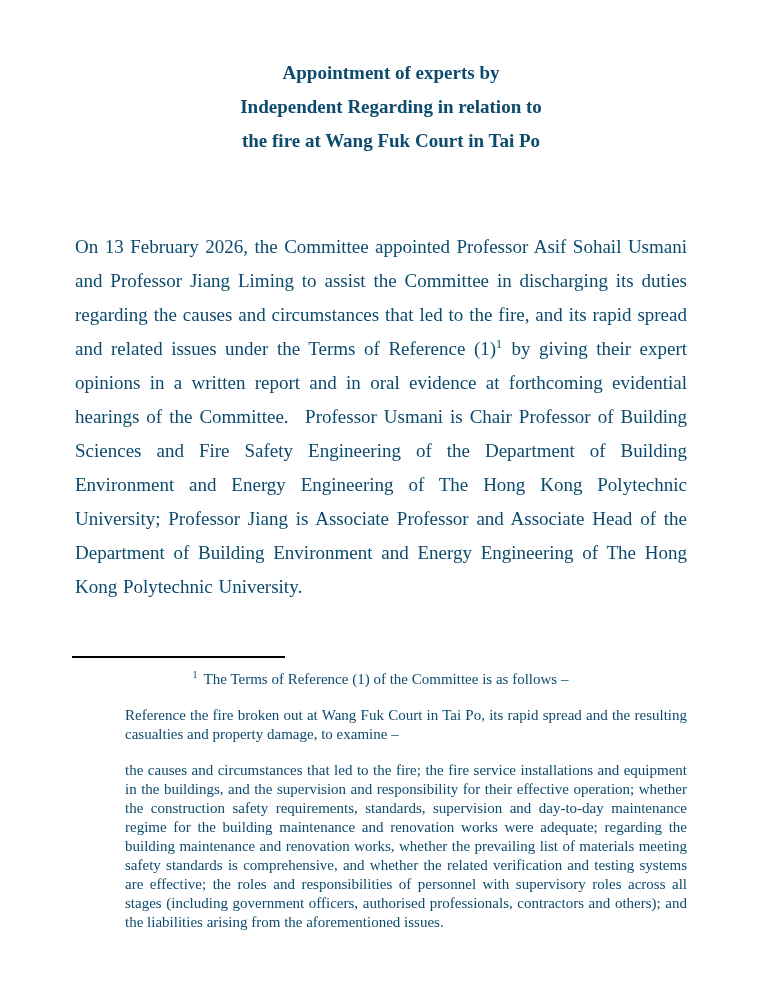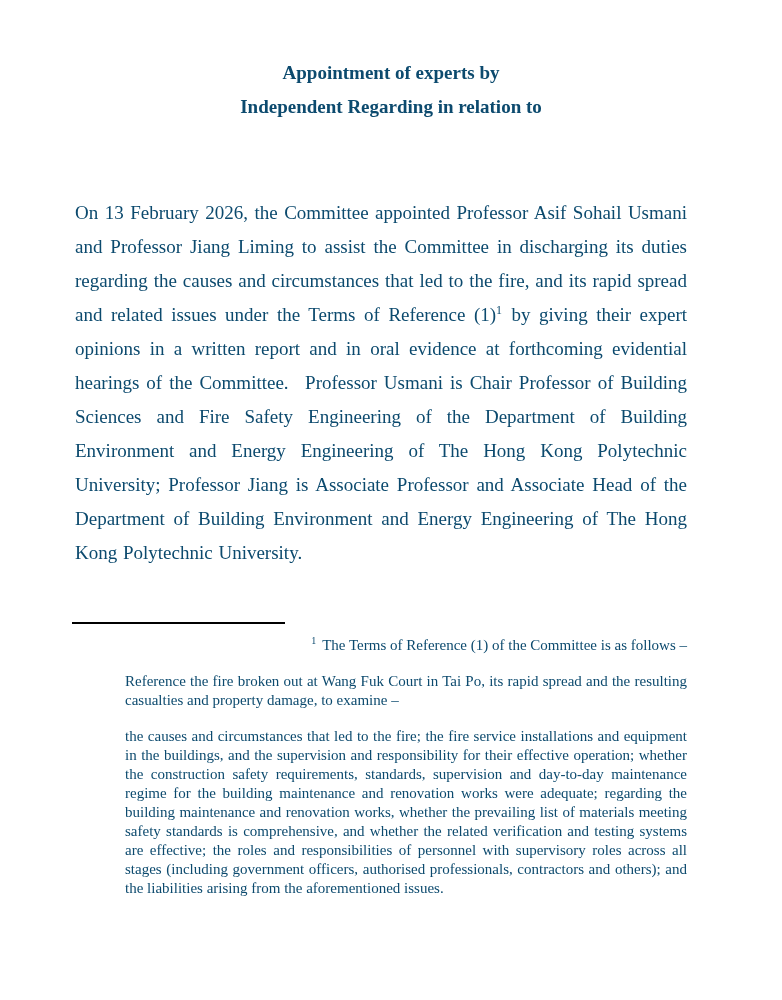--- a/index.html
+++ b/index.html
@@ -40,21 +40,21 @@
   }
   .footnote {
     margin: 12px 95px 0 74px;
     font-size: 15px;
     line-height: 19px;
     text-align: justify;
   }
   .fn-intro {
     padding-left: 18px;
     text-indent: -18px;
-    text-align: right;
+    text-align: center;
   }
   .fn-intro sup.marker {
     font-size: 10px;
     line-height: 0;
     vertical-align: super;
     margin-right: 6px;
   }
   .fn-para {
     margin-top: 17px;
     margin-left: 51px;
@@ -62,20 +62,21 @@
   }
 </style>
 </head>
 <body>
 
 <div class="page">
 
   <div class="title-block">
     <div>Appointment of experts by</div>
     <div>Independent Regarding in relation to</div>
+    <div>the fire at Wang Fuk Court in Tai Po</div>
   </div>
 
   <p class="body-para"><span>On 13 February 2026, the Committee appointed Professor Asif Sohail Usmani and Professor Jiang Liming to assist the Committee in discharging its duties regarding the causes and circumstances that led to the fire, and its rapid spread and related issues under the Terms of Reference (1)</span><sup class="ref">1</sup><span> by giving their expert opinions in a written report and in oral evidence at forthcoming evidential hearings of the Committee.  Professor Usmani is Chair Professor of Building Sciences and Fire Safety Engineering of the Department of Building Environment and Energy Engineering of The Hong Kong Polytechnic University; Professor Jiang is Associate Professor and Associate Head of the Department of Building Environment and Energy Engineering of The Hong Kong Polytechnic University.</span></p>
 
   <div class="footnote-sep"></div>
 
   <div class="footnote">
     <div class="fn-intro"><sup class="marker">1</sup><span>The Terms of Reference (1) of the Committee is as follows –</span></div>
     <p class="fn-para">Reference the fire broken out at Wang Fuk Court in Tai Po, its rapid spread and the resulting casualties and property damage, to examine –</p>
     <p class="fn-para">the causes and circumstances that led to the fire; the fire service installations and equipment in the buildings, and the supervision and responsibility for their effective operation; whether the construction safety requirements, standards, supervision and day-to-day maintenance regime for the building maintenance and renovation works were adequate; regarding the building maintenance and renovation works, whether the prevailing list of materials meeting safety standards is comprehensive, and whether the related verification and testing systems are effective; the roles and responsibilities of personnel with supervisory roles across all stages (including government officers, authorised professionals, contractors and others); and the liabilities arising from the aforementioned issues.</p>

